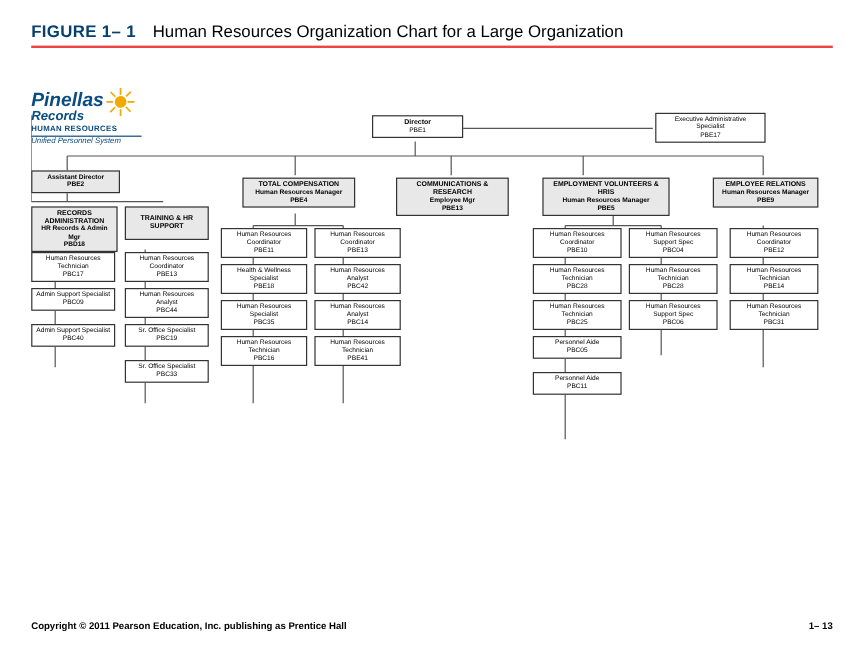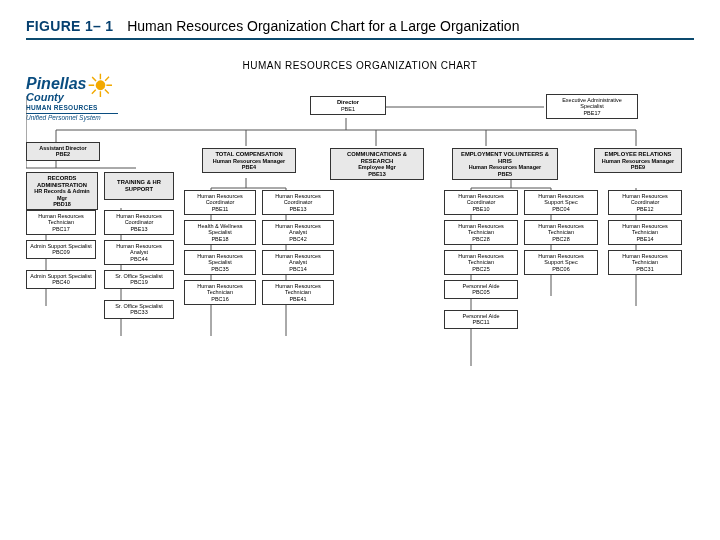--- a/index.html
+++ b/index.html
@@ -1,17 +1,17 @@
 <!DOCTYPE html>
 <html><head>
 <meta charset="utf-8">
 <style>
   html,body{margin:0;padding:0;font-family:Arial,Helvetica,sans-serif;background:#fff;font-size:10px;color:#000;width:720px;height:540px;overflow:hidden}
   .page{position:relative;width:720px;height:540px;padding:18px 26px 10px 26px;box-sizing:border-box}
-  .figtitle{border-bottom:2px solid #0c4a6e;padding-bottom:4px;margin-bottom:20px;font-size:14px}
+  .figtitle{border-bottom:2px solid #ef4444;padding-bottom:4px;margin-bottom:20px;font-size:14px}
   .figtitle .num{font-weight:700;color:#06406f;letter-spacing:.3px}
   .figtitle .txt{color:#000;margin-left:10px}
   .logo{position:absolute;left:26px;top:76px;width:92px;font-size:6.5px;color:#0a4d80;line-height:1}
   .logo .pin{font-weight:700;font-size:16px;font-style:italic}
   .logo .county{font-weight:700;font-size:11px;font-style:italic}
   .logo .sun{position:absolute;left:60px;top:-6px;font-size:32px;color:#f2a900}
   .logo .hr{font-weight:700;letter-spacing:.3px;margin-top:2px}
   .logo .tag{font-style:italic;border-top:1px solid #0a4d80;margin-top:1px;padding-top:1px}
 
   .charttitle{text-align:center;font-size:10px;letter-spacing:.5px;margin:4px 0 4px 0}
@@ -30,26 +30,25 @@
 
 <div class="page">
   <div class="figtitle">
     <span class="num">FIGURE 1– 1</span>
     <span class="txt">Human Resources Organization Chart for a Large Organization</span>
   </div>
 
   <div class="logo">
     <span class="sun">☀</span>
     <div class="pin">Pinellas</div>
-    <div class="county">County</div>
+    <div class="county">Records</div>
     <div class="hr">HUMAN RESOURCES</div>
     <div class="tag">Unified Personnel System</div>
   </div>
 
-  <div class="charttitle">HUMAN RESOURCES ORGANIZATION CHART</div>
 
   <svg class="conn">
 
     <line x1="320" y1="22" x2="320" y2="34"></line>
 
     <line x1="358" y1="11" x2="518" y2="11"></line>
 
     <line x1="30" y1="34" x2="610" y2="34"></line>
 
     <line x1="30" y1="34" x2="30" y2="46"></line>
@@ -224,13 +223,17 @@
     </div>
   <div class="node" style="left:608px;top:220px;width:74px">
       <div>Human Resources Technician</div>
       <div>PBE14</div>
     </div>
   <div class="node" style="left:608px;top:250px;width:74px">
       <div>Human Resources Technician</div>
       <div>PBC31</div>
     </div>
 
+  <div class="footer">
+    <span>Copyright © 2011 Pearson Education, Inc. publishing as Prentice Hall</span>
+    <span>1– 13</span>
+  </div>
 </div>
 
 </body></html>

